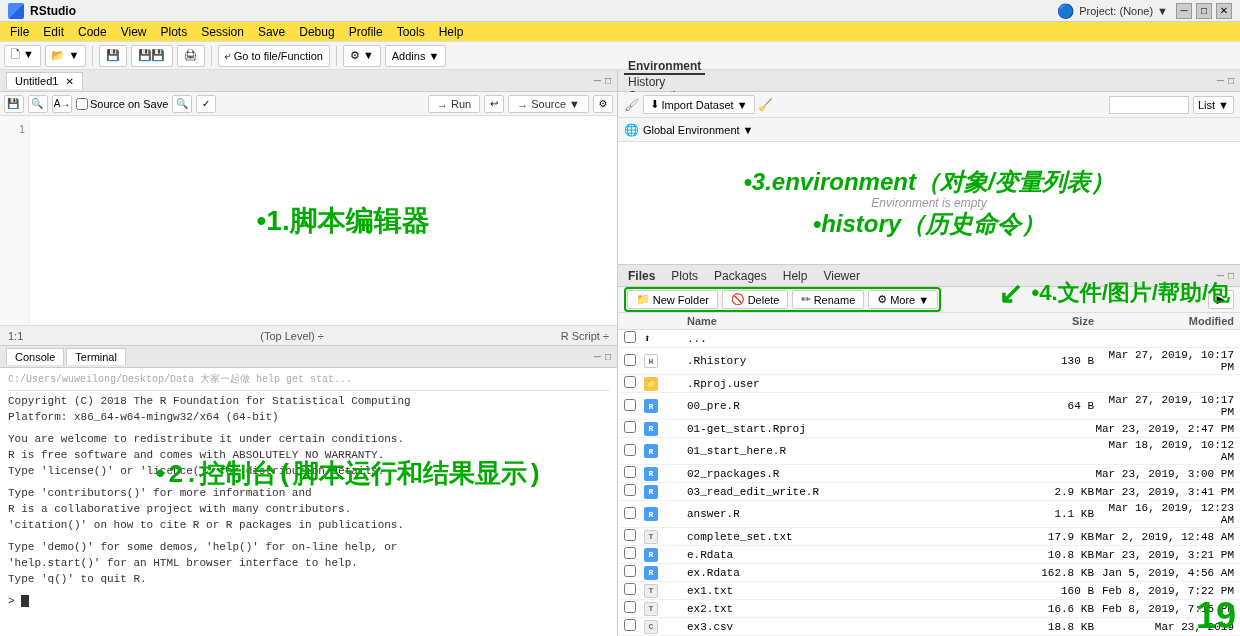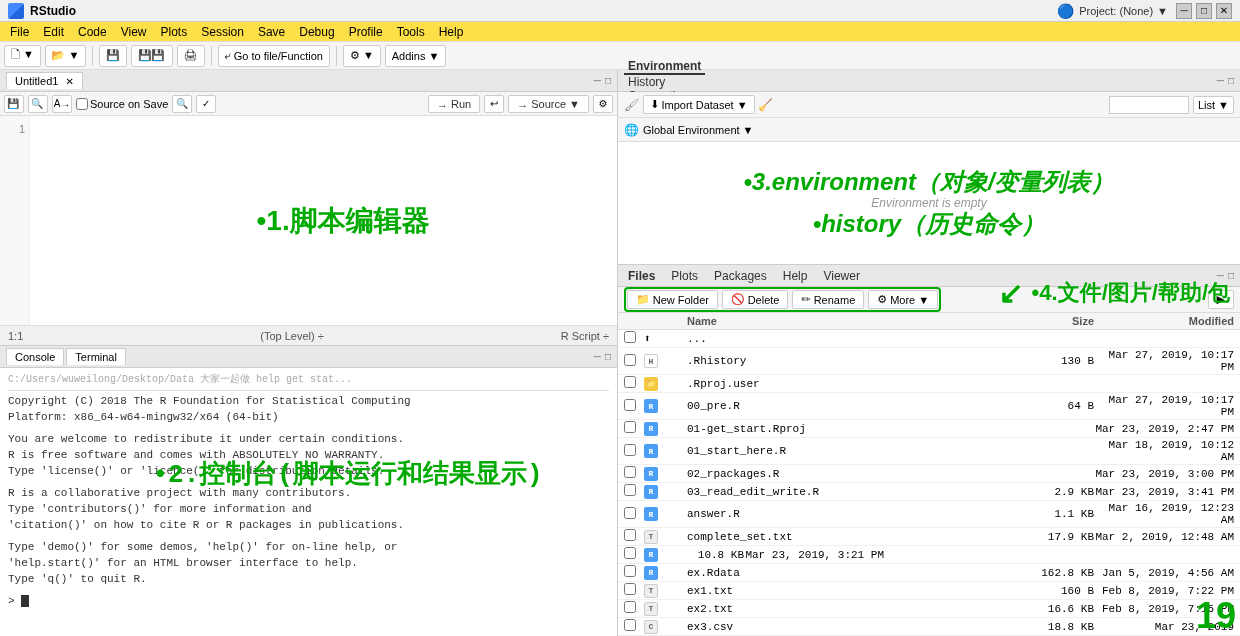--- a/index.html
+++ b/index.html
@@ -581,22 +581,22 @@
       <div class="console-content">
         <div style="color:#aaa;font-size:10px;">C:/Users/wuweilong/Desktop/Data 大家一起做 help get stat...</div>
         <div class="console-separator"></div>
         <div class="console-text">Copyright (C) 2018 The R Foundation for Statistical Computing</div>
         <div class="console-text">Platform: x86_64-w64-mingw32/x64 (64-bit)</div>
         <div style="height:6px;"></div>
         <div class="console-text">You are welcome to redistribute it under certain conditions.</div>
         <div class="console-text">R is free software and comes with ABSOLUTELY NO WARRANTY.</div>
         <div class="console-text">Type 'license()' or 'licence()' for distribution details.</div>
         <div style="height:6px;"></div>
+        <div class="console-text">Type 'contributors()' for more information and</div>
         <div class="console-text">R is a collaborative project with many contributors.</div>
-        <div class="console-text">Type 'contributors()' for more information and</div>
         <div class="console-text">'citation()' on how to cite R or R packages in publications.</div>
         <div style="height:6px;"></div>
         <div class="console-text">Type 'demo()' for some demos, 'help()' for on-line help, or</div>
         <div class="console-text">'help.start()' for an HTML browser interface to help.</div>
         <div class="console-text">Type 'q()' to quit R.</div>
         <div style="height:6px;"></div>
         <div class="console-prompt">
           <span>&gt;</span>
           <span class="console-cursor"></span>
         </div>
@@ -762,20 +762,21 @@
         <div class="files-row">
           <div class="files-col-check"><input type="checkbox" style="width: 12px; height: 12px;"></div>
           <div class="files-col-icon"><span class="file-icon icon-txt">T</span></div>
           <div class="files-col-name">complete_set.txt</div>
           <div class="files-col-size">17.9 KB</div>
           <div class="files-col-modified">Mar 2, 2019, 12:48 AM</div>
         </div>
         <div class="files-row">
           <div class="files-col-check"><input type="checkbox" style="width: 12px; height: 12px;"></div>
           <div class="files-col-icon"><span class="file-icon icon-rdata">R</span></div>
+          <div class="files-col-name">e.Rdata</div>
           <div class="files-col-size">10.8 KB</div>
           <div class="files-col-modified">Mar 23, 2019, 3:21 PM</div>
         </div>
         <div class="files-row">
           <div class="files-col-check"><input type="checkbox" style="width: 12px; height: 12px;"></div>
           <div class="files-col-icon"><span class="file-icon icon-rdata">R</span></div>
           <div class="files-col-name">ex.Rdata</div>
           <div class="files-col-size">162.8 KB</div>
           <div class="files-col-modified">Jan 5, 2019, 4:56 AM</div>
         </div>

